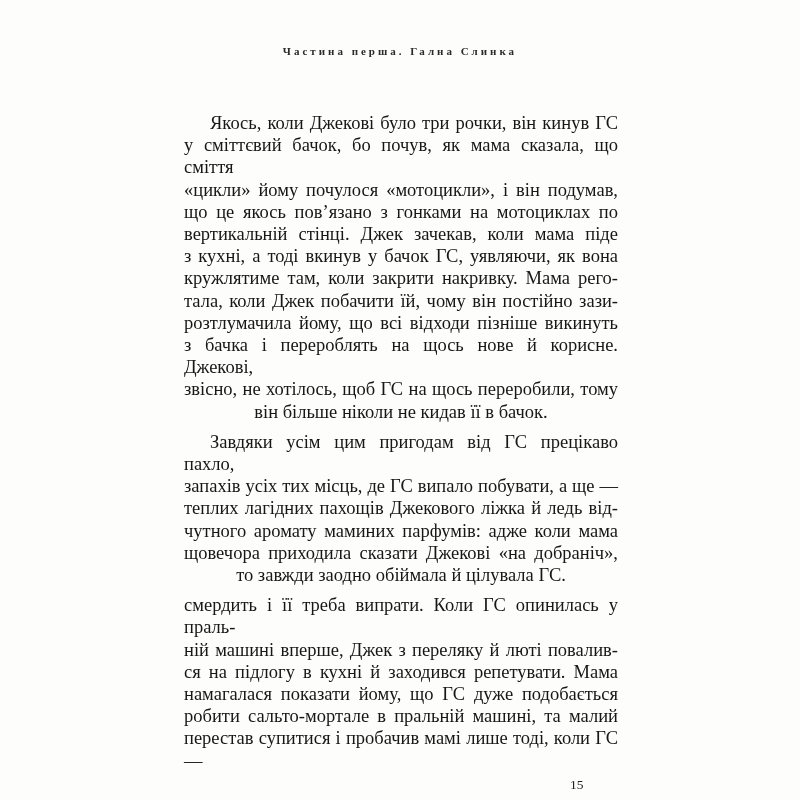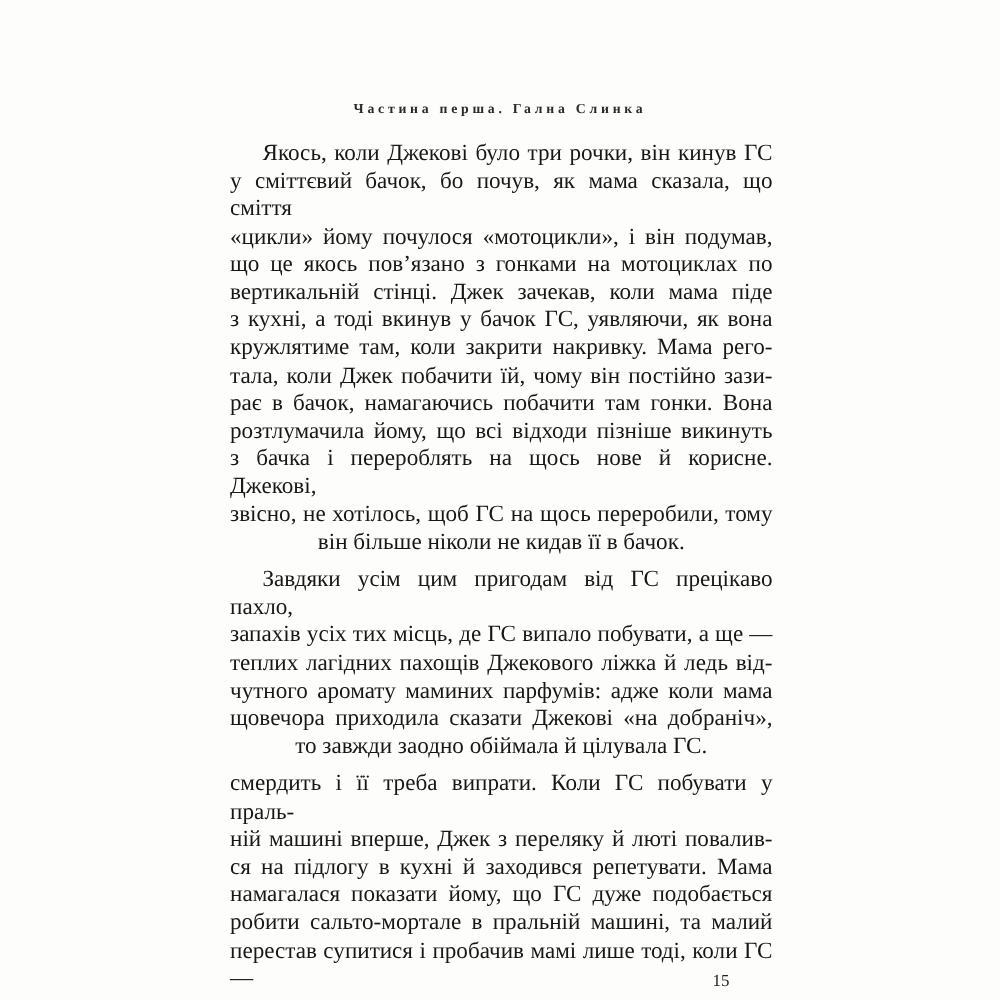--- a/index.html
+++ b/index.html
@@ -20,21 +20,20 @@
     position: absolute;
     top: 45px;
     left: 0;
     width: 800px;
     text-align: center;
     font-size: 11px;
     font-weight: 700;
     letter-spacing: 3px;
     color: #2a2a2a;
     white-space: nowrap;
-    margin-top: 36px;
   }
   .body-text {
     position: absolute;
     top: 104px;
     left: 176px;
     width: 450px;
     font-size: 18.5px;
     line-height: 22.2px;
     color: #171717;
   }
@@ -73,36 +72,35 @@
   <div class="body-text">
       <div class="para">
         <div class="line indent just">Якось, коли Джекові було три рочки, він кинув ГС</div>
         <div class="line just">у сміттєвий бачок, бо почув, як мама сказала, що сміття</div>
         <div class="line just">«цикли» йому почулося «мотоцикли», і він подумав,</div>
         <div class="line just">що це якось пов’язано з гонками на мотоциклах по</div>
         <div class="line just">вертикальній стінці. Джек зачекав, коли мама піде</div>
         <div class="line just">з кухні, а тоді вкинув у бачок ГС, уявляючи, як вона</div>
         <div class="line just">кружлятиме там, коли закрити накривку. Мама рего-</div>
         <div class="line just">тала, коли Джек побачити їй, чому він постійно зази-</div>
-        <div class="line just">рає в бачок, намагаючись побачити там гонки. Вона</div>
         <div class="line just">розтлумачила йому, що всі відходи пізніше викинуть</div>
         <div class="line just">з бачка і перероблять на щось нове й корисне. Джекові,</div>
         <div class="line just">звісно, не хотілось, щоб ГС на щось переробили, тому</div>
         <div class="line">він більше ніколи не кидав її в бачок.</div>
       </div>
       <div class="para">
         <div class="line indent just">Завдяки усім цим пригодам від ГС прецікаво пахло,</div>
         <div class="line just">запахів усіх тих місць, де ГС випало побувати, а ще —</div>
         <div class="line just">теплих лагідних пахощів Джекового ліжка й ледь від-</div>
         <div class="line just">чутного аромату маминих парфумів: адже коли мама</div>
         <div class="line just">щовечора приходила сказати Джекові «на добраніч»,</div>
         <div class="line">то завжди заодно обіймала й цілувала ГС.</div>
       </div>
       <div class="para">
-        <div class="line just">смердить і її треба випрати. Коли ГС побувати у праль-</div>
+        <div class="line just">смердить і її треба випрати. Коли ГС опинилась у праль-</div>
         <div class="line just">ній машині вперше, Джек з переляку й люті повалив-</div>
         <div class="line just">ся на підлогу в кухні й заходився репетувати. Мама</div>
         <div class="line just">намагалася показати йому, що ГС дуже подобається</div>
         <div class="line just">робити сальто-мортале в пральній машині, та малий</div>
         <div class="line just">перестав супитися і пробачив мамі лише тоді, коли ГС —</div>
       </div>
     </div>
 
   <div class="page-number">15</div>
 </div>

